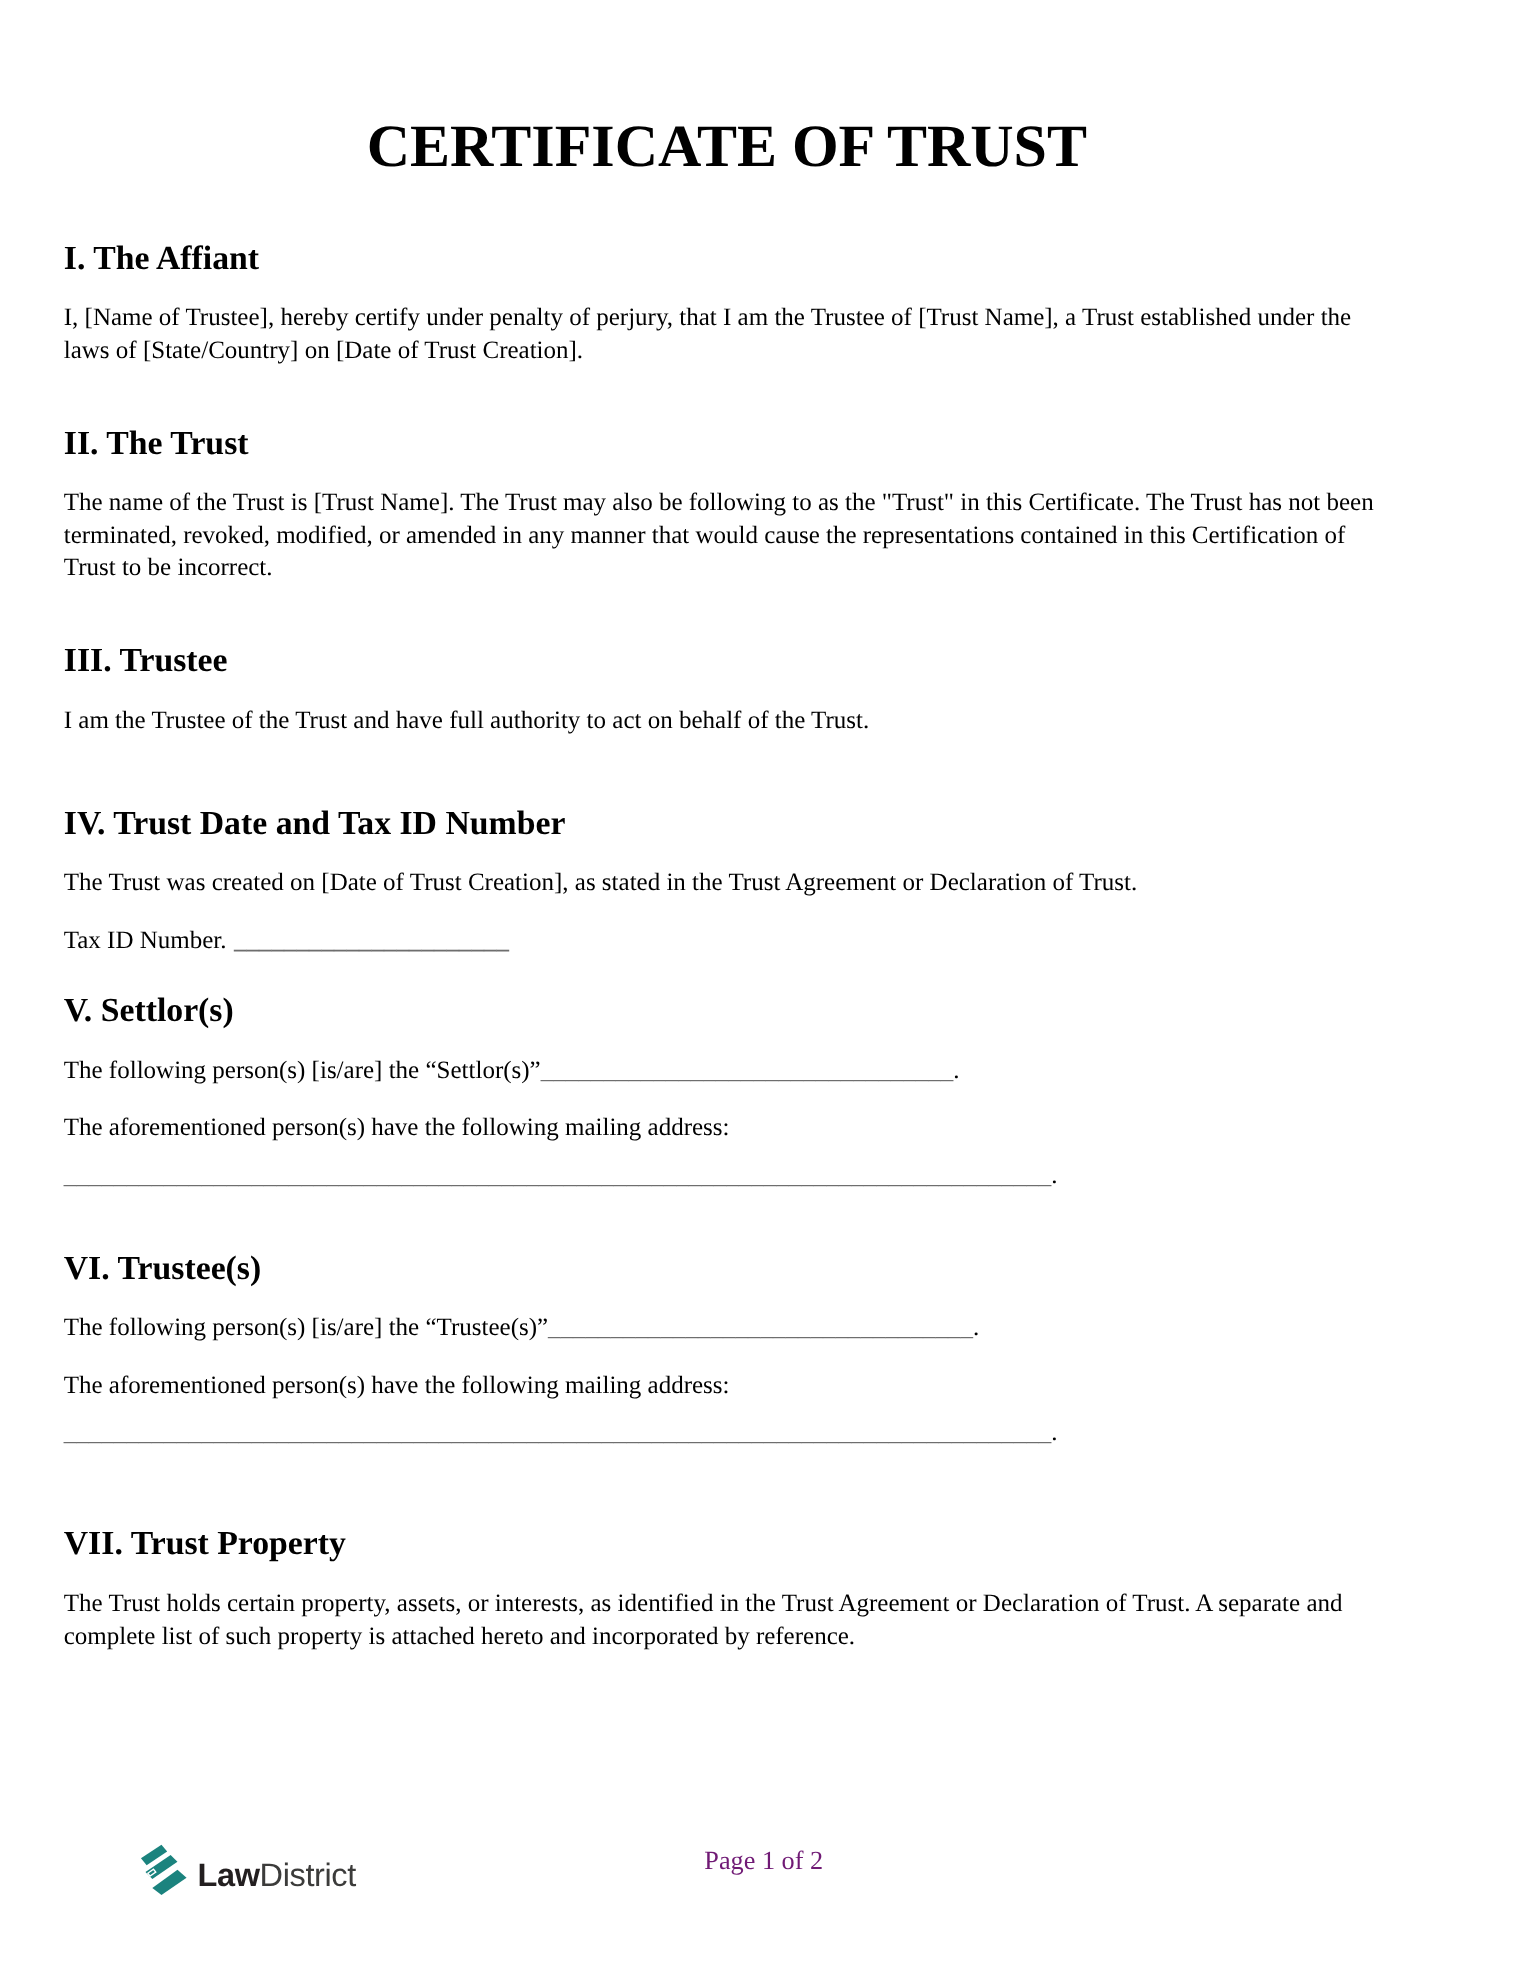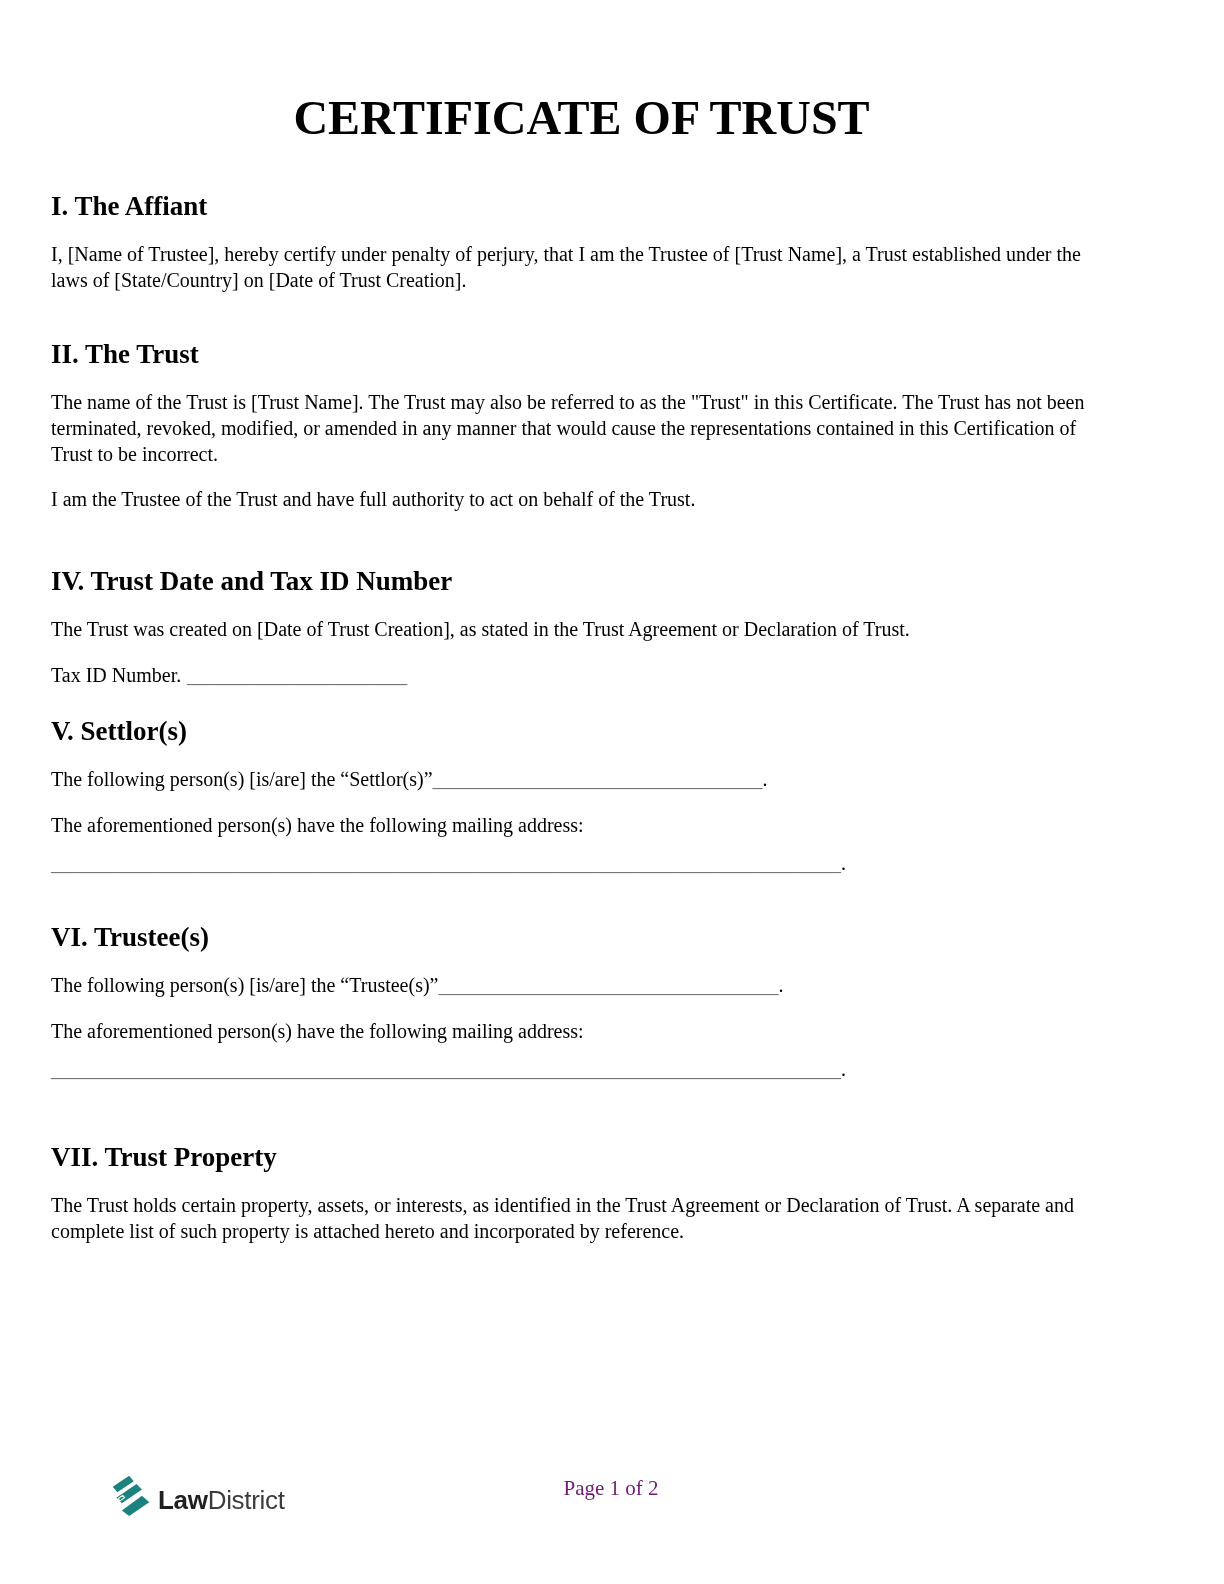--- a/index.html
+++ b/index.html
@@ -42,21 +42,21 @@
     line-height: 26px;
     margin: 19px 0 0 0;
   }
   p.gap   { margin-top: 20px; }
   p.tight { margin-top: 12px; }
   .blank {
     color: #6e6e6e;
     letter-spacing: 0;
     white-space: nowrap;
   }
-  .blank.sp { margin-left: 6px; }
+  .blank.sp { margin-left: 6px; font-weight: bold; }
   .page-footer {
     position: absolute;
     left: 110px;
     right: 112px;
     top: 1466px;
     height: 50px;
   }
   .brand {
     position: absolute;
     left: 0;
@@ -94,24 +94,25 @@
 
   <h1 class="doc-title">CERTIFICATE OF TRUST</h1>
 
   <section>
     <h2 class="sec sec-first">I. The Affiant</h2>
     <p class="body">I, [Name of Trustee], hereby certify under penalty of perjury, that I am the Trustee of [Trust Name], a Trust established under the laws of [State/Country] on [Date of Trust Creation].</p>
   </section>
 
   <section>
     <h2 class="sec">II. The Trust</h2>
-    <p class="body">The name of the Trust is [Trust Name]. The Trust may also be referred to as the "Trust" in this Certificate. The Trust has not been terminated, revoked, modified, or amended in any manner that would cause the representations contained in this Certification of Trust to be incorrect.</p>
+    <p class="body">The name of the Trust is [Trust Name]. The Trust may also be following to as the "Trust" in this Certificate. The Trust has not been terminated, revoked, modified, or amended in any manner that would cause the representations contained in this Certification of Trust to be incorrect.</p>
   </section>
 
   <section>
+    <h2 class="sec">III. Trustee</h2>
     <p class="body">I am the Trustee of the Trust and have full authority to act on behalf of the Trust.</p>
   </section>
 
   <section>
     <h2 class="sec m54">IV. Trust Date and Tax ID Number</h2>
     <p class="body">The Trust was created on [Date of Trust Creation], as stated in the Trust Agreement or Declaration of Trust.</p>
     <p class="body gap">
       <span>Tax ID Number.</span><span class="blank sp">______________________</span>
     </p>
   </section>

